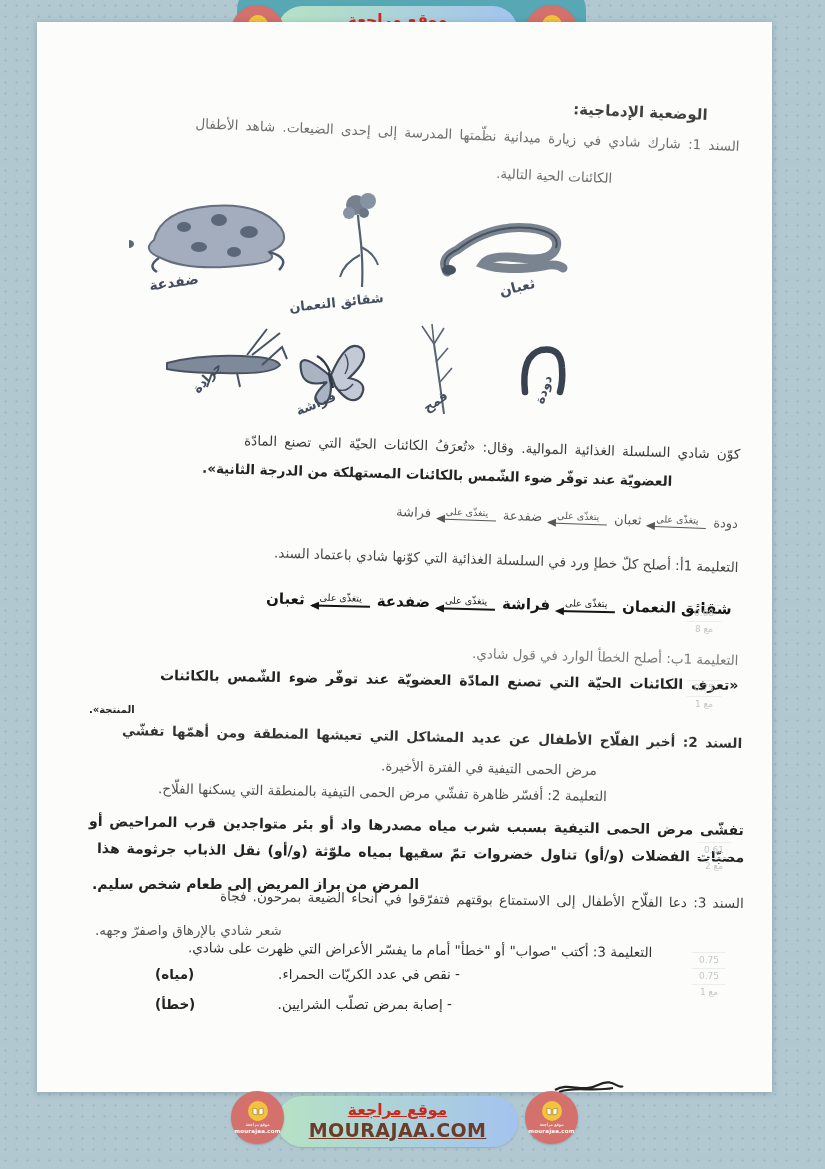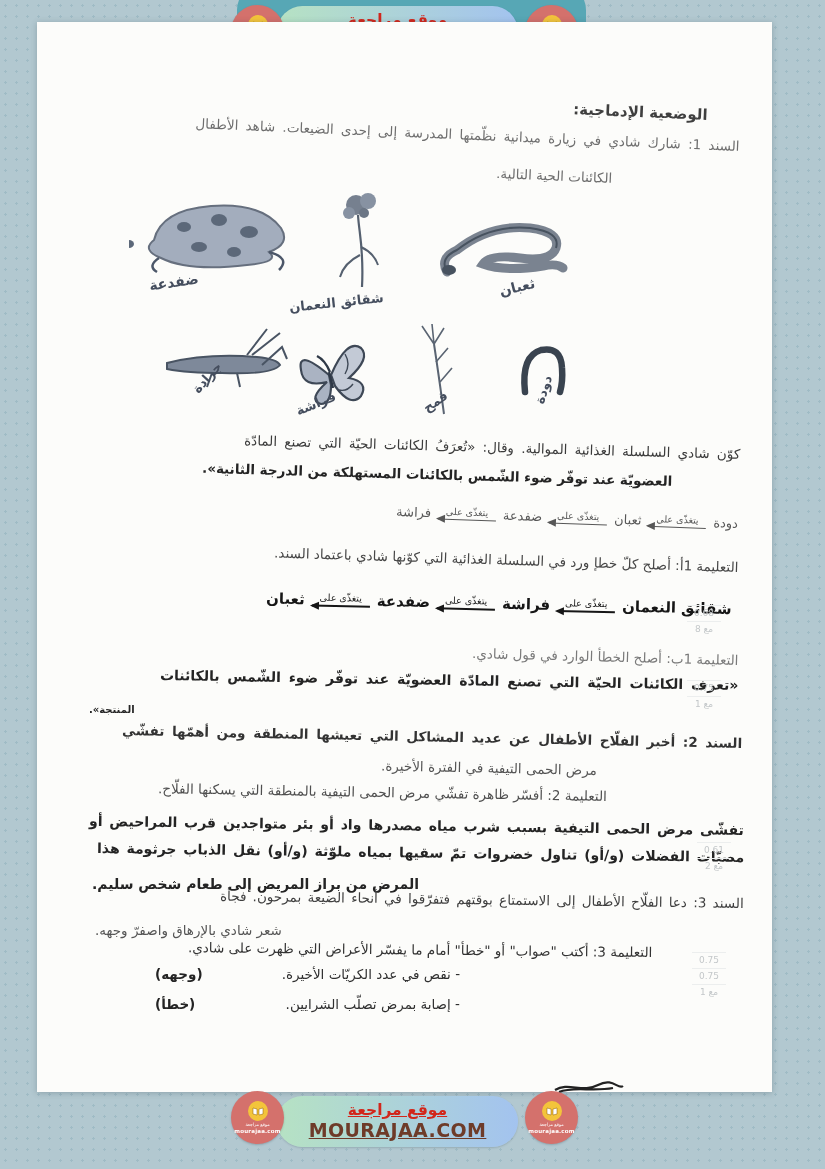--- a/index.html
+++ b/index.html
@@ -207,23 +207,23 @@
 
   <div class="score" style="left:660px;top:820px">
     <div>0.61</div>
       <div>مع 2</div>
   </div>
 
   <div class="t" style="top:873px;right:28px;color:#3f3f3f;word-spacing:2px;transform:rotate(.8deg)">السند 3: دعا الفلّاح الأطفال إلى الاستمتاع بوقتهم فتفرّقوا في أنحاء الضيعة بمرحون. فجأة</div>
   <div class="t soft la" style="top:900px;left:58px">شعر شادي بالإرهاق واصفرّ وجهه.</div>
   <div class="t" style="top:922px;right:120px;color:#333;transform:rotate(.6deg)">التعليمة 3: أكتب "صواب" أو "خطأ" أمام ما يفسّر الأعراض التي ظهرت على شادي.</div>
 
-  <div class="t" style="top:944px;right:312px;color:#2f2f2f">- نقص في عدد الكريّات الأخيرة.</div>
-  <div class="t bld la" style="top:944px;left:118px">(وجهه)</div>
-  <div class="t" style="top:974px;right:312px;color:#2f2f2f">- إصابة بمرض تصلّب الشرايين.</div>
+  <div class="t" style="top:944px;right:312px;color:#2f2f2f">- نقص في عدد الكريّات الحمراء.</div>
+  <div class="t bld la" style="top:944px;left:118px">(مياه)</div>
+  <div class="t" style="top:974px;right:320px;color:#2f2f2f">- إصابة بمرض تصلّب الشرايين.</div>
   <div class="t bld la" style="top:974px;left:118px">(خطأ)</div>
 
   <div class="score" style="left:655px;top:930px">
     <div>0.75</div>
     <div>0.75</div>
     <div>مع 1</div>
   </div>
 
   <svg class="sketch" style="left:516px;top:1058px" width="72" height="14" viewBox="0 0 72 14">
     <path d="M2,10 C15,2 30,13 45,5 S65,10 70,6 M6,12 C20,6 40,12 60,8" fill="none" stroke="#222" stroke-width="2.2"></path>

